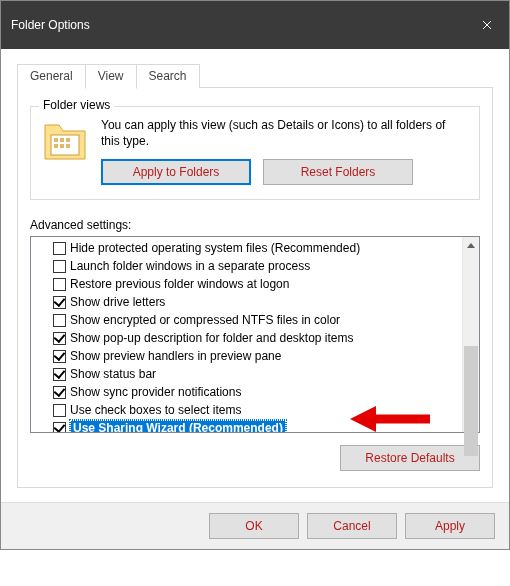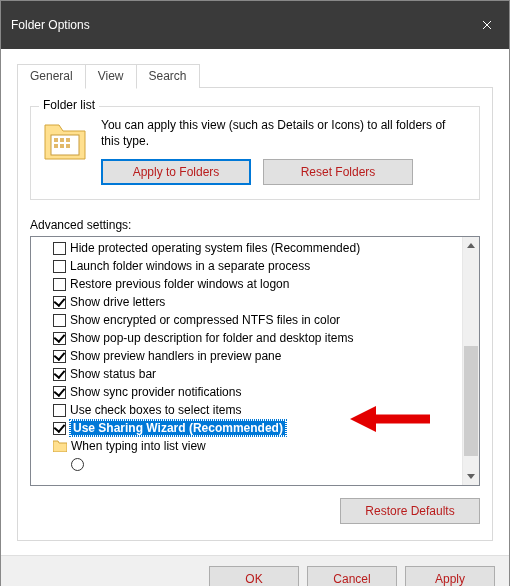--- a/index.html
+++ b/index.html
@@ -118,21 +118,21 @@
     background: #e1e1e1;
   }
   .adv-label {
     font-size: 12px;
     color: #000;
     margin-top: 18px;
     margin-bottom: 4px;
   }
   .listbox {
     border: 1px solid #828790;
-    height: 250px;
+    height: 197px;
     display: flex;
   }
   .listbox-content {
     flex: 1;
     padding: 2px 0 2px 22px;
     overflow: auto;
   }
   .entry {
     display: flex;
     align-items: center;
@@ -240,21 +240,21 @@
   <div class="content">
     <div class="tabs-row">
       <div class="tab">General</div>
       <div class="tab active">View</div>
       <div class="tab">Search</div>
     </div>
 
     <div class="tab-panel">
 
       <div class="groupbox">
-        <div class="groupbox-title">Folder list</div>
+        <div class="groupbox-title">Folder views</div>
         <div class="folder-views-row">
           <svg class="folder-icon" viewBox="0 0 44 40">
             <path d="M2 10 L2 38 L42 38 L42 10 L20 10 L16 4 L2 4 Z" fill="#ffe08f" stroke="#d3a43a"></path>
             <rect x="8" y="14" width="28" height="20" fill="#fff" stroke="#c89b3c"></rect>
             <rect x="11" y="17" width="4" height="4" fill="#e2b96a"></rect>
               <rect x="17" y="17" width="4" height="4" fill="#e2b96a"></rect>
               <rect x="23" y="17" width="4" height="4" fill="#e2b96a"></rect>
             <rect x="11" y="23" width="4" height="4" fill="#e2b96a"></rect>
               <rect x="17" y="23" width="4" height="4" fill="#e2b96a"></rect>
               <rect x="23" y="23" width="4" height="4" fill="#e2b96a"></rect>

